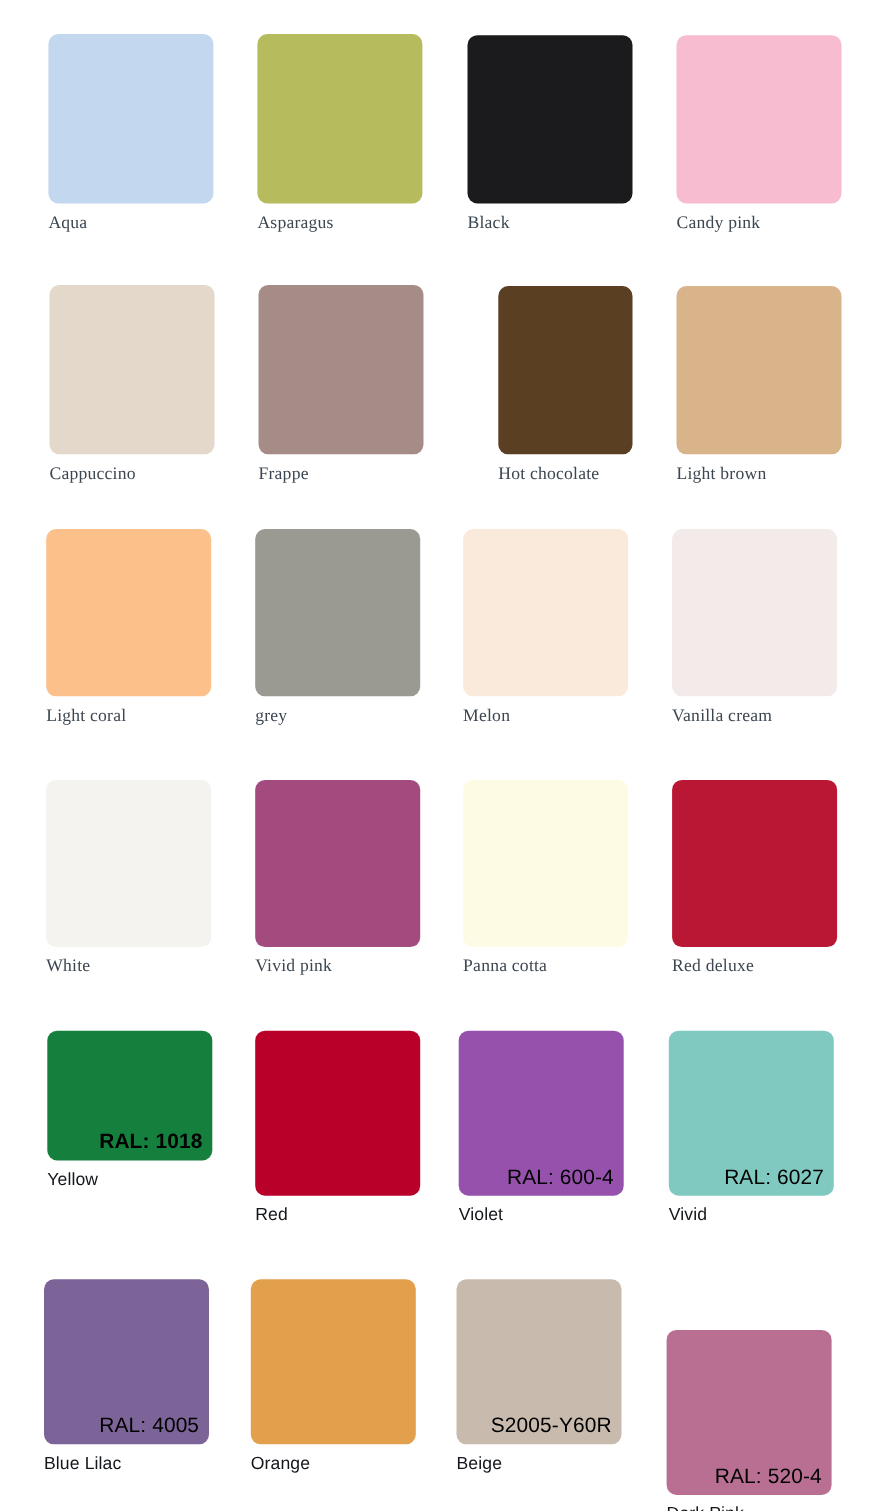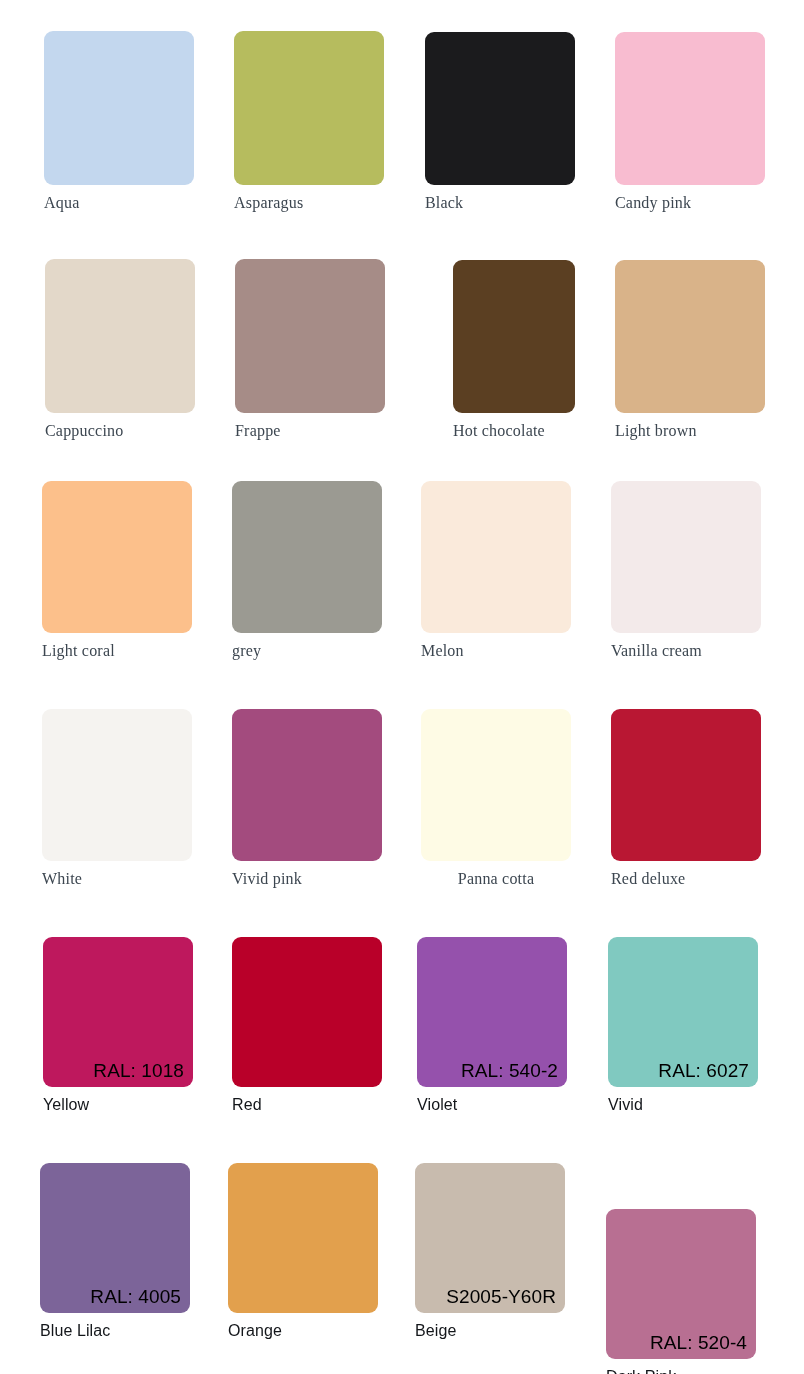--- a/index.html
+++ b/index.html
@@ -114,41 +114,41 @@
       <div class="swatch-label">Vanilla cream</div>
     </div>
     <div class="swatch-cell style-serif" style="left: 42px; top: 709px; width: 150px;">
       <div class="swatch-chip" style="height: 152px; background: rgb(245, 243, 240);"></div>
       <div class="swatch-label">White</div>
     </div>
     <div class="swatch-cell style-serif" style="left: 232px; top: 709px; width: 150px;">
       <div class="swatch-chip" style="height: 152px; background: rgb(163, 75, 126);"></div>
       <div class="swatch-label">Vivid pink</div>
     </div>
-    <div class="swatch-cell style-serif" style="left: 421px; top: 709px; width: 150px; text-align: center;">
+    <div class="swatch-cell style-serif" style="left: 421px; top: 709px; width: 150px;">
       <div class="swatch-chip" style="height: 152px; background: rgb(254, 251, 229);"></div>
       <div class="swatch-label">Panna cotta</div>
     </div>
     <div class="swatch-cell style-serif" style="left: 611px; top: 709px; width: 150px;">
       <div class="swatch-chip" style="height: 152px; background: rgb(185, 23, 51);"></div>
       <div class="swatch-label">Red deluxe</div>
     </div>
     <div class="swatch-cell style-sans" style="left: 43px; top: 937px; width: 150px;">
-      <div class="swatch-chip" style="height: 150px; background: #be185d;">
+      <div class="swatch-chip" style="height: 118px; background: #15803d; font-weight: bold;">
         <span class="swatch-code">RAL: 1018</span>
       </div>
       <div class="swatch-label">Yellow</div>
     </div>
     <div class="swatch-cell style-sans" style="left: 232px; top: 937px; width: 150px;">
       <div class="swatch-chip" style="height: 150px; background: rgb(185, 0, 41);"></div>
       <div class="swatch-label">Red</div>
     </div>
     <div class="swatch-cell style-sans" style="left: 417px; top: 937px; width: 150px;">
       <div class="swatch-chip" style="height: 150px; background: rgb(149, 81, 172);">
-        <span class="swatch-code">RAL: 540-2</span>
+        <span class="swatch-code">RAL: 600-4</span>
       </div>
       <div class="swatch-label">Violet</div>
     </div>
     <div class="swatch-cell style-sans" style="left: 608px; top: 937px; width: 150px;">
       <div class="swatch-chip" style="height: 150px; background: rgb(128, 201, 192);">
         <span class="swatch-code">RAL: 6027</span>
       </div>
       <div class="swatch-label">Vivid</div>
     </div>
     <div class="swatch-cell style-sans" style="left: 40px; top: 1163px; width: 150px;">

